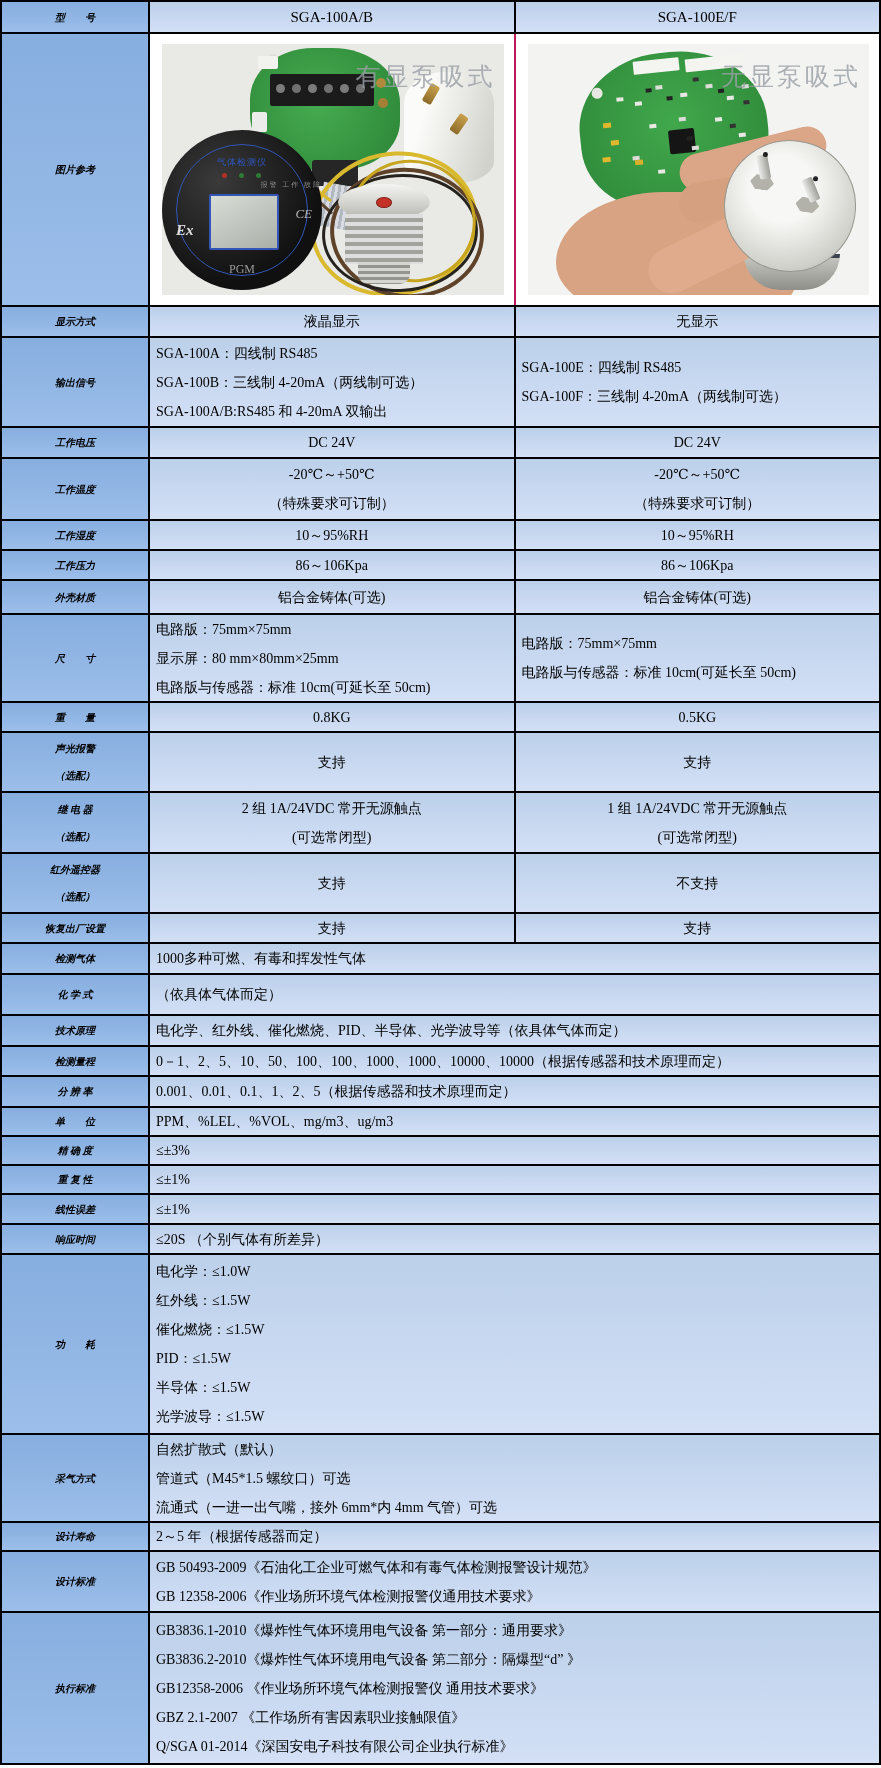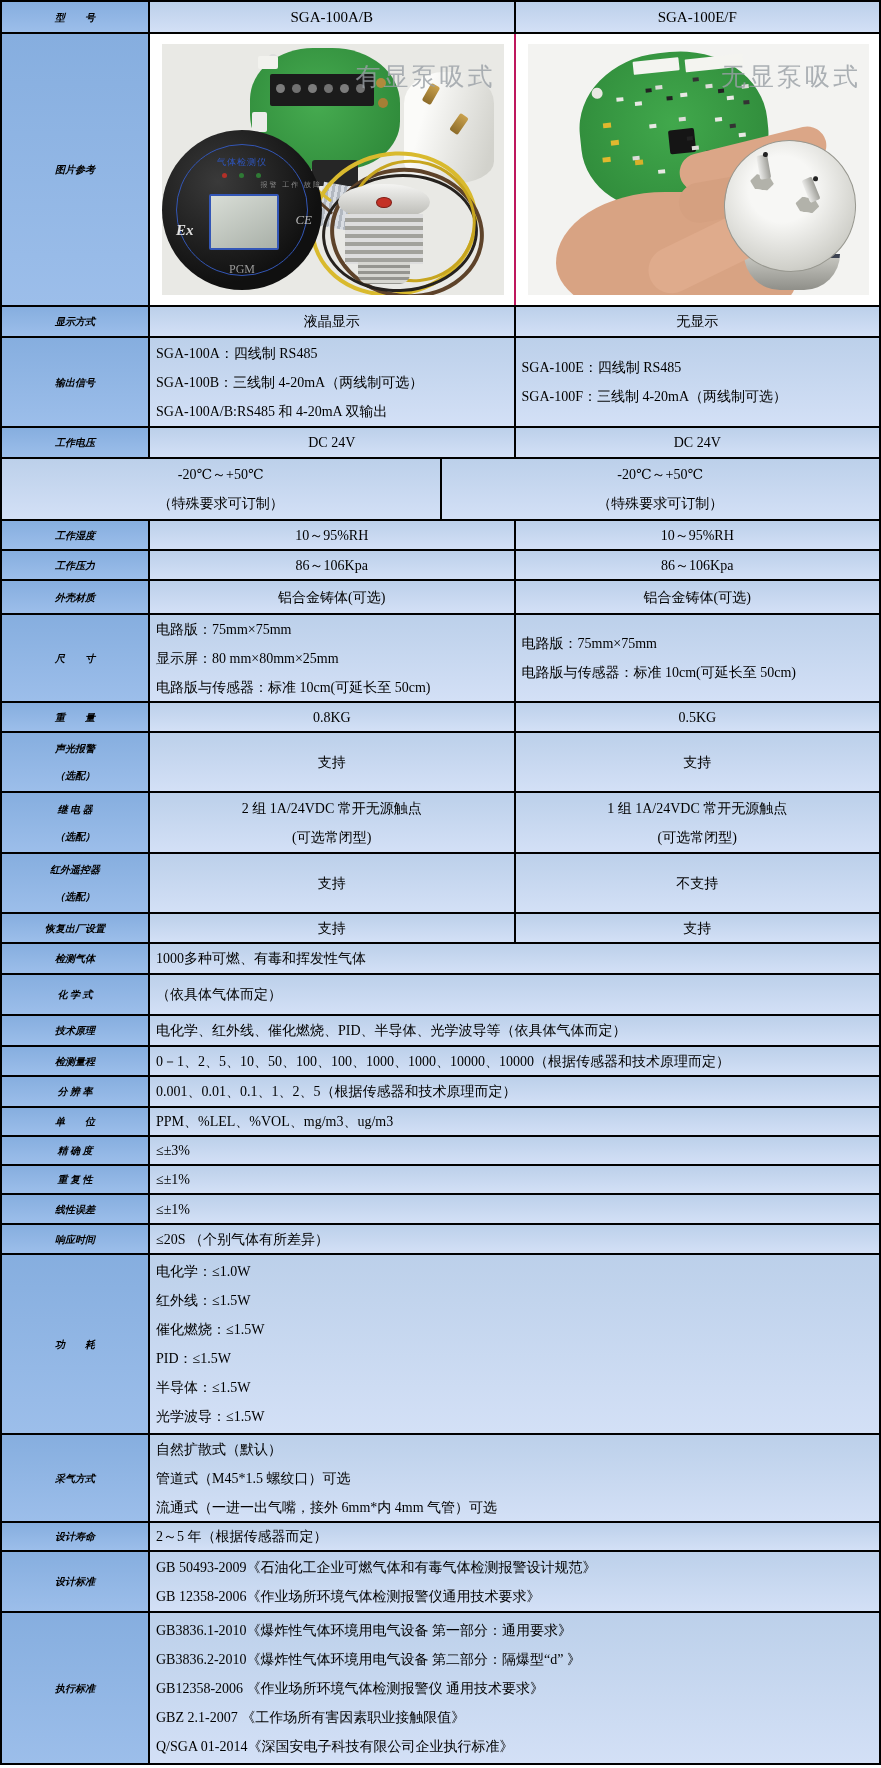--- a/index.html
+++ b/index.html
@@ -46,21 +46,21 @@
   .detector{left:0;top:86px;width:160px;height:160px;border-radius:50%;z-index:3;
             background:radial-gradient(circle at 35% 32%,#3a3a3a,#101010 68%);}
   .face-ring{left:14px;top:14px;right:14px;bottom:14px;border:1.5px solid #3356b6;border-radius:50%;}
   .dev-title{left:0;top:26px;width:100%;text-align:center;color:#2e56c0;font-size:9px;letter-spacing:1px;}
   .leds{left:60px;top:43px;width:5px;height:5px;border-radius:50%;background:#b23028;
         box-shadow:17px 0 0 #2f7a35,34px 0 0 #2f7a35;}
   .led-labels{left:0;top:50px;width:100%;text-align:right;color:#8a8a8a;font-size:7px;letter-spacing:2px;}
   .lcd{left:47px;top:64px;width:66px;height:52px;border:2px solid #3356b6;border-radius:2px;
        background:linear-gradient(150deg,#d8ddd6,#a9b0a8);}
   .ex-mark{left:14px;top:92px;color:#e0e0e0;font-size:15px;font-style:italic;font-weight:bold;}
-  .ce-mark{right:10px;top:82px;color:#b5b5b5;font-size:13px;font-style:italic;}
+  .ce-mark{right:10px;top:76px;color:#b5b5b5;font-size:13px;font-style:italic;}
   .pgm{left:0;top:132px;width:100%;text-align:center;color:#999;font-size:12px;}
   .ring{border-radius:50%;z-index:2;background:transparent;}
   .sensor{left:176px;top:140px;width:92px;height:104px;z-index:4;}
   .cap{left:0;top:0;width:92px;height:36px;border-radius:50%;background:linear-gradient(180deg,#f4f4f2,#b5b5af);}
   .reddot{left:38px;top:13px;width:14px;height:9px;border-radius:50%;background:#c43126;border:1px solid #7e1d16;}
   .fins{left:7px;top:30px;width:78px;height:50px;background:repeating-linear-gradient(180deg,#dedede 0 4px,#a2a29c 4px 8px);}
   .neck{left:20px;top:78px;width:52px;height:22px;border-radius:0 0 10px 10px;
         background:repeating-linear-gradient(180deg,#d6d6d0 0 3px,#95958f 3px 6px);}
   .wire-seg{height:3px;z-index:2;border-radius:2px;}
   
@@ -207,20 +207,21 @@
     <div class="lbl">工作电压</div>
     <div class="cell center">
           <span class="line">DC 24V</span>
         </div>
     <div class="cell b center">
           <span class="line">DC 24V</span>
         </div>
   </div>
 
   <div class="row" style="height:62px">
+    <div class="lbl">工作温度</div>
     <div class="cell center">
       <div class="line">-20℃～+50℃</div>
       <div class="line">（特殊要求可订制）</div>
     </div>
     <div class="cell b center">
       <div class="line">-20℃～+50℃</div>
       <div class="line">（特殊要求可订制）</div>
     </div>
   </div>
 

